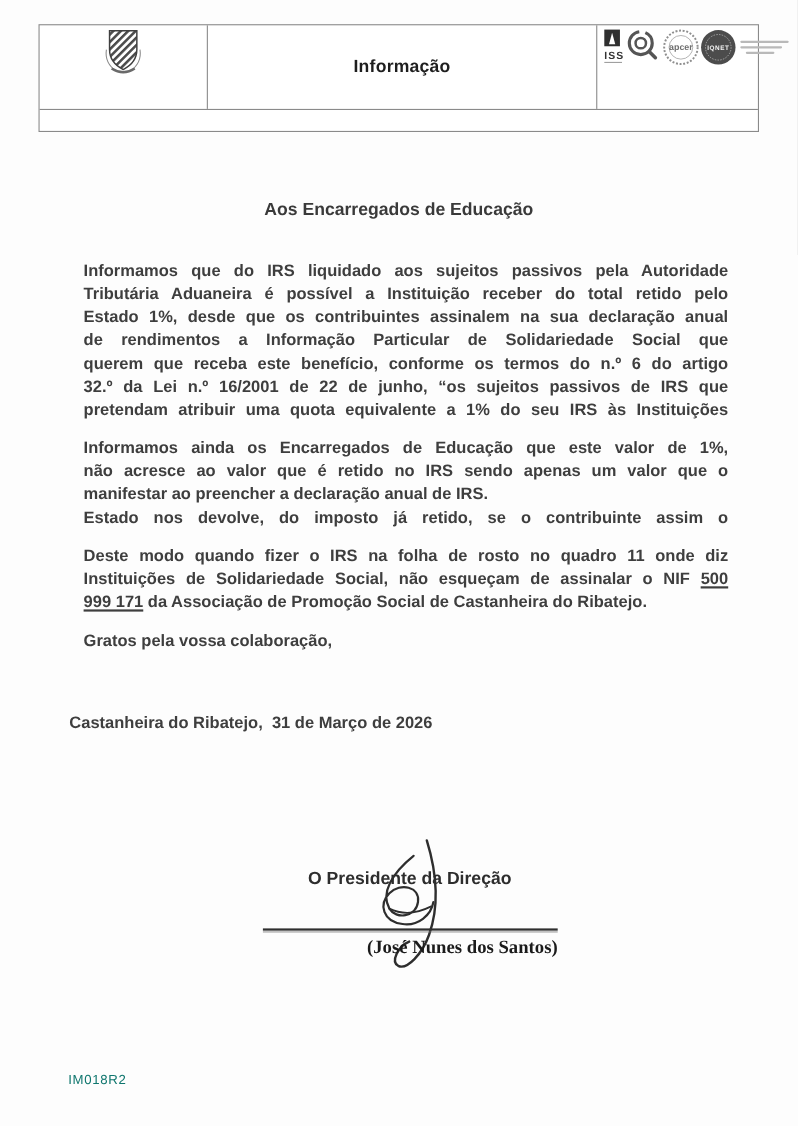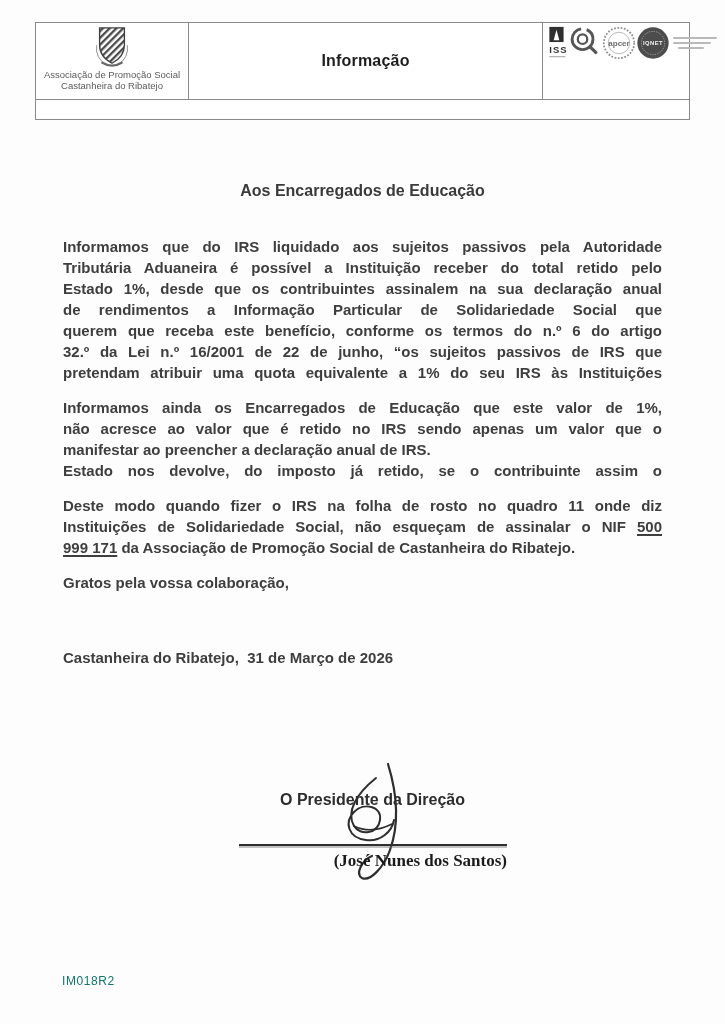--- a/index.html
+++ b/index.html
@@ -22,21 +22,21 @@
   .iss-wrap{width:56px;height:36px;flex:0 0 auto;}
   .tinytext{width:52px;display:flex;flex-direction:column;gap:3px;padding-left:3px;}
   .tinytext i{display:block;height:2px;background:#b9b9b9;border-radius:1px;}
   .tinytext i:nth-child(1){width:44px;}
   .tinytext i:nth-child(2){width:38px;}
   .tinytext i:nth-child(3){width:26px;margin-left:5px;}
   .hdr-bottom{height:19px;border-top:1.5px solid #8a8a8a;}
   
   .heading{position:absolute;left:63px;width:599px;top:182px;text-align:center;font-size:16px;font-weight:bold;color:#3a3a3a;}
   .body-block{position:absolute;left:63px;top:236px;width:599px;font-size:15px;font-weight:bold;color:#3e3e3e;}
-  .para{margin:0 0 14px 0;}
+  .para{margin:0 0 14px 13px;}
   .line{line-height:21px;text-align:justify;text-align-last:justify;}
   .line.last{text-align-last:left;}
   .u{text-decoration:underline;text-underline-offset:2px;text-decoration-thickness:1.5px;}
   .dateline{position:absolute;left:63px;top:649px;font-size:15px;font-weight:bold;color:#3e3e3e;white-space:pre-wrap;}
   
   .sig-role{position:absolute;left:240px;width:265px;top:791px;text-align:center;font-size:16px;font-weight:bold;color:#2d2d2d;}
   .sig-scribble{position:absolute;left:318px;top:760px;width:125px;height:128px;pointer-events:none;}
   .sig-line{position:absolute;left:239px;top:844px;width:268px;height:2px;background:#2f2f2f;box-shadow:0 2px 0 rgba(120,120,120,.45);}
   .sig-name{position:absolute;left:239px;width:268px;top:851px;text-align:right;font-family:"Liberation Serif", serif;font-weight:bold;font-size:17px;color:#1b1b1b;}
   .footer-code{position:absolute;left:62px;top:974px;font-size:12px;color:#0f766e;letter-spacing:.6px;}
@@ -55,24 +55,20 @@
             <pattern id="hatch" width="5" height="5" patternUnits="userSpaceOnUse" patternTransform="rotate(45)">
               <rect width="5" height="5" fill="#ffffff"></rect>
               <rect width="2.4" height="5" fill="#4a4a4a"></rect>
             </pattern>
           </defs>
           <path d="M30,2 L43,2 L43,20 C43,30 37,35.5 30,39 C23,35.5 17,30 17,20 L17,2 Z" fill="url(#hatch)" stroke="#3f3f3f" stroke-width="1.4"></path>
           <path d="M14,20 Q12,33 24,41" fill="none" stroke="#8a8a8a" stroke-width="1"></path>
           <path d="M46,20 Q48,33 36,41" fill="none" stroke="#8a8a8a" stroke-width="1"></path>
           <path d="M19,38 Q30,45 41,38" fill="none" stroke="#6a6a6a" stroke-width="2.4"></path>
         </svg>
-        <div class="org">
-          <div>Associação de Promoção Social</div>
-          <div>Castanheira do Ribatejo</div>
-        </div>
       </div>
 
       <div class="cell title-cell">
         <span class="doc-title">Informação</span>
       </div>
 
       <div class="cell certs-cell">
         <div class="certs-row">
           <svg class="iss-wrap" viewBox="0 0 56 38">
             <rect x="2" y="2" width="15" height="16" fill="#2f2f2f"></rect>

